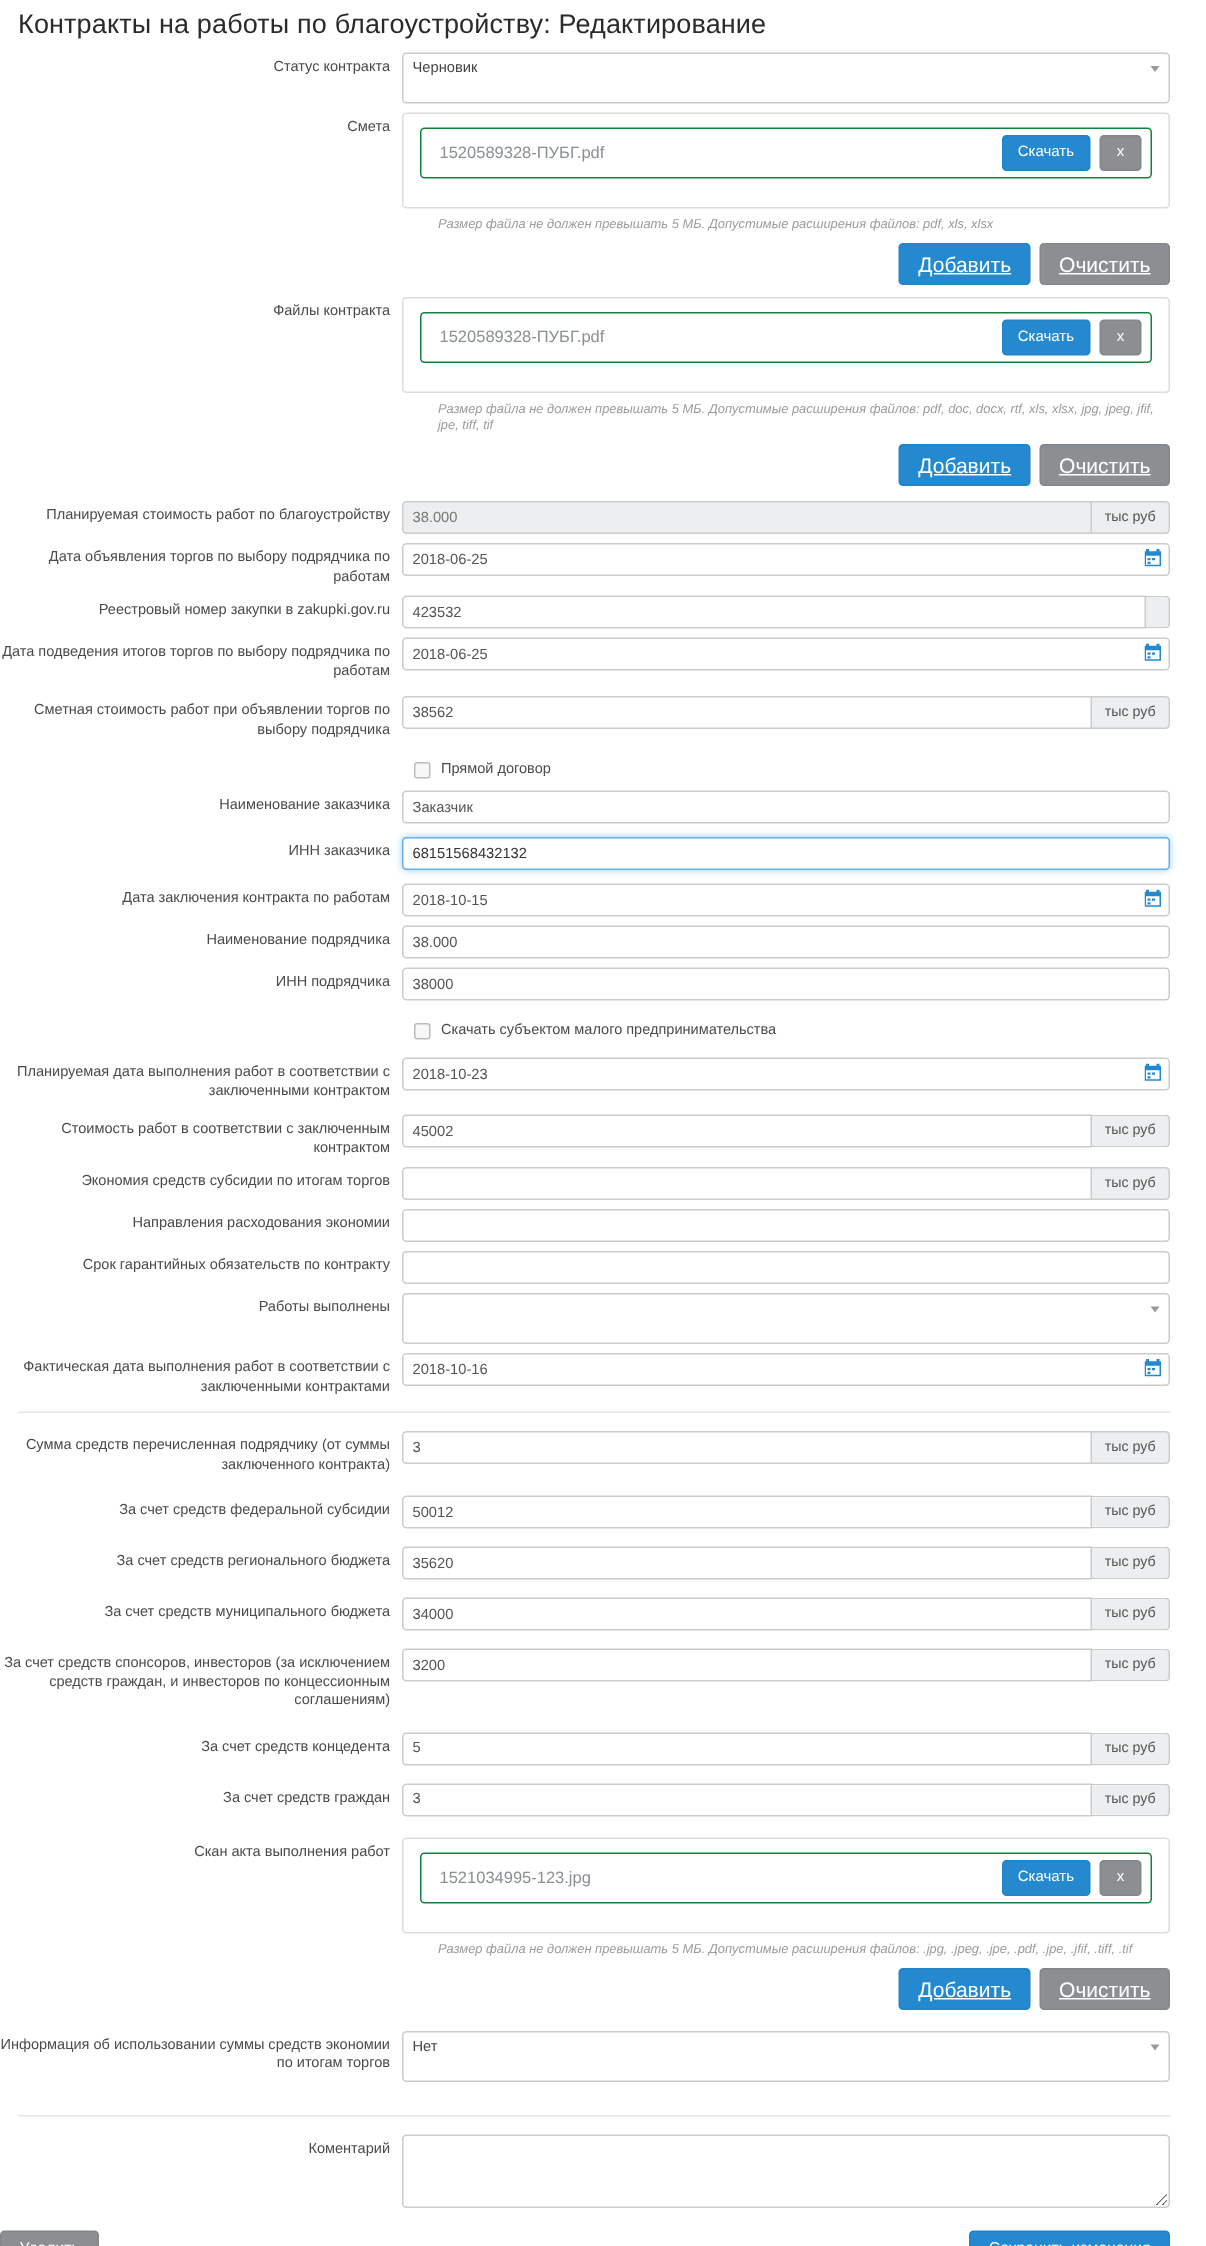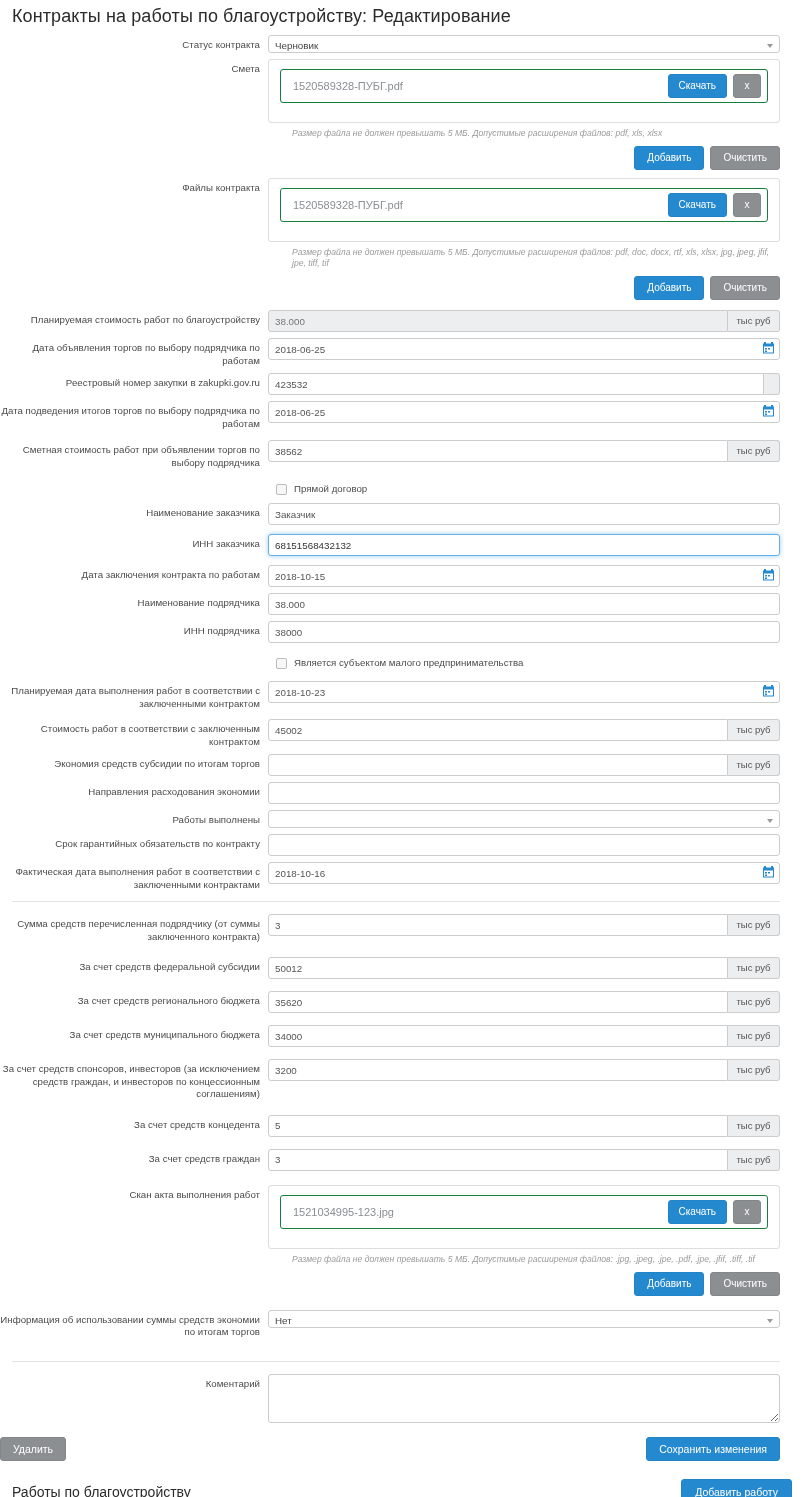--- a/index.html
+++ b/index.html
@@ -83,21 +83,21 @@
   .date-wrap { position: relative; width: 100%; }
   .date-wrap .cal {
     position: absolute; right: 6px; top: 4px;
     width: 11px; height: 12px; pointer-events: auto;
   }
   .cal svg { display: block; }
 
   
   .sel-wrap { position: relative; width: 100%; }
   .sel {
-    width: 100%; height: 18px;
+    width: 100%; height: 34px;
     border: 1px solid #ccc; border-radius: 3px;
     background: #fff; padding: 0 20px 0 6px;
     font-size: 9.8px; color: #444; line-height: 20px;
     white-space: nowrap; overflow: hidden;
   }
   .caret {
     position: absolute; right: 7px; top: 9px;
     width: 0; height: 0;
     border-left: 3.5px solid transparent;
     border-right: 3.5px solid transparent;
@@ -122,21 +122,21 @@
     padding: 6px 10px; cursor: pointer; white-space: nowrap;
   }
   .btn-primary { background: #2489ce; border-color: #2084c6; color: #fff; }
   .btn-grey { background: #8c8f92; border-color: #83868a; color: #fff; }
   .btn-x { background: #8c8f92; border-color: #83868a; color: #fff; width: 28px; text-align: center; margin-left: 6px; padding: 6px 0; }
   .hint {
     font-size: 8.6px; color: #9b9b9b; font-style: italic;
     margin: 5px 0 0 24px; line-height: 11px;
   }
   .file-actions { display: flex; justify-content: flex-end; gap: 6px; margin-top: 7px; }
-  .file-actions .btn { padding: 6px 12px; font-size: 10px; }
+  .file-actions .btn { padding: 6px 12px; font-size: 14px; text-decoration: underline; }
 
   
   .chk-row { display: flex; align-items: flex-start; margin: 4px 0 8px 0; }
   .chk-row .spacer { width: 276px; min-width: 276px; }
   .chkbox {
     width: 11px; height: 11px; border: 1px solid #bcbcbc;
     border-radius: 2px; background: #f7f7f7; margin-top: 1px;
   }
   .chk-label { font-size: 9.7px; color: #4b4b4b; margin-left: 7px; }
 
@@ -337,21 +337,21 @@
     <div class="row">
       <div class="lbl">ИНН подрядчика</div>
       <div class="ctl">
         <input class="inp" value="38000" style="">
       </div>
     </div>
 
     <div class="chk-row" style="margin-top:14px;margin-bottom:12px">
       <div class="spacer"></div>
       <span class="chkbox"></span>
-      <span class="chk-label">Является субъектом малого предпринимательства</span>
+      <span class="chk-label">Скачать субъектом малого предпринимательства</span>
     </div>
 
     <div class="row">
       <div class="lbl">Планируемая дата выполнения работ в соответствии с заключенными контрактом</div>
       <div class="ctl">
         <div class="date-wrap">
           <input class="inp" value="2018-10-23" style="">
           <span class="cal">
             <svg width="11" height="12" viewBox="0 0 11 12">
                 <rect x="0" y="1.5" width="11" height="10" fill="#2489ce"></rect>
@@ -388,33 +388,33 @@
     </div>
 
     <div class="row">
       <div class="lbl">Направления расходования экономии</div>
       <div class="ctl">
         <input class="inp" value="" style="">
       </div>
     </div>
 
     <div class="row">
+      <div class="lbl">Срок гарантийных обязательств по контракту</div>
+      <div class="ctl">
+        <input class="inp" value="" style="">
+      </div>
+    </div>
+
+    <div class="row">
       <div class="lbl">Работы выполнены</div>
       <div class="ctl">
         <div class="sel-wrap">
           <div class="sel"></div>
           <span class="caret"></span>
         </div>
-      </div>
-    </div>
-
-    <div class="row">
-      <div class="lbl">Срок гарантийных обязательств по контракту</div>
-      <div class="ctl">
-        <input class="inp" value="" style="">
       </div>
     </div>
 
     <div class="row">
       <div class="lbl">Фактическая дата выполнения работ в соответствии с заключенными контрактами</div>
       <div class="ctl">
         <div class="date-wrap">
           <input class="inp" value="2018-10-16" style="">
           <span class="cal">
             <svg width="11" height="12" viewBox="0 0 11 12">

